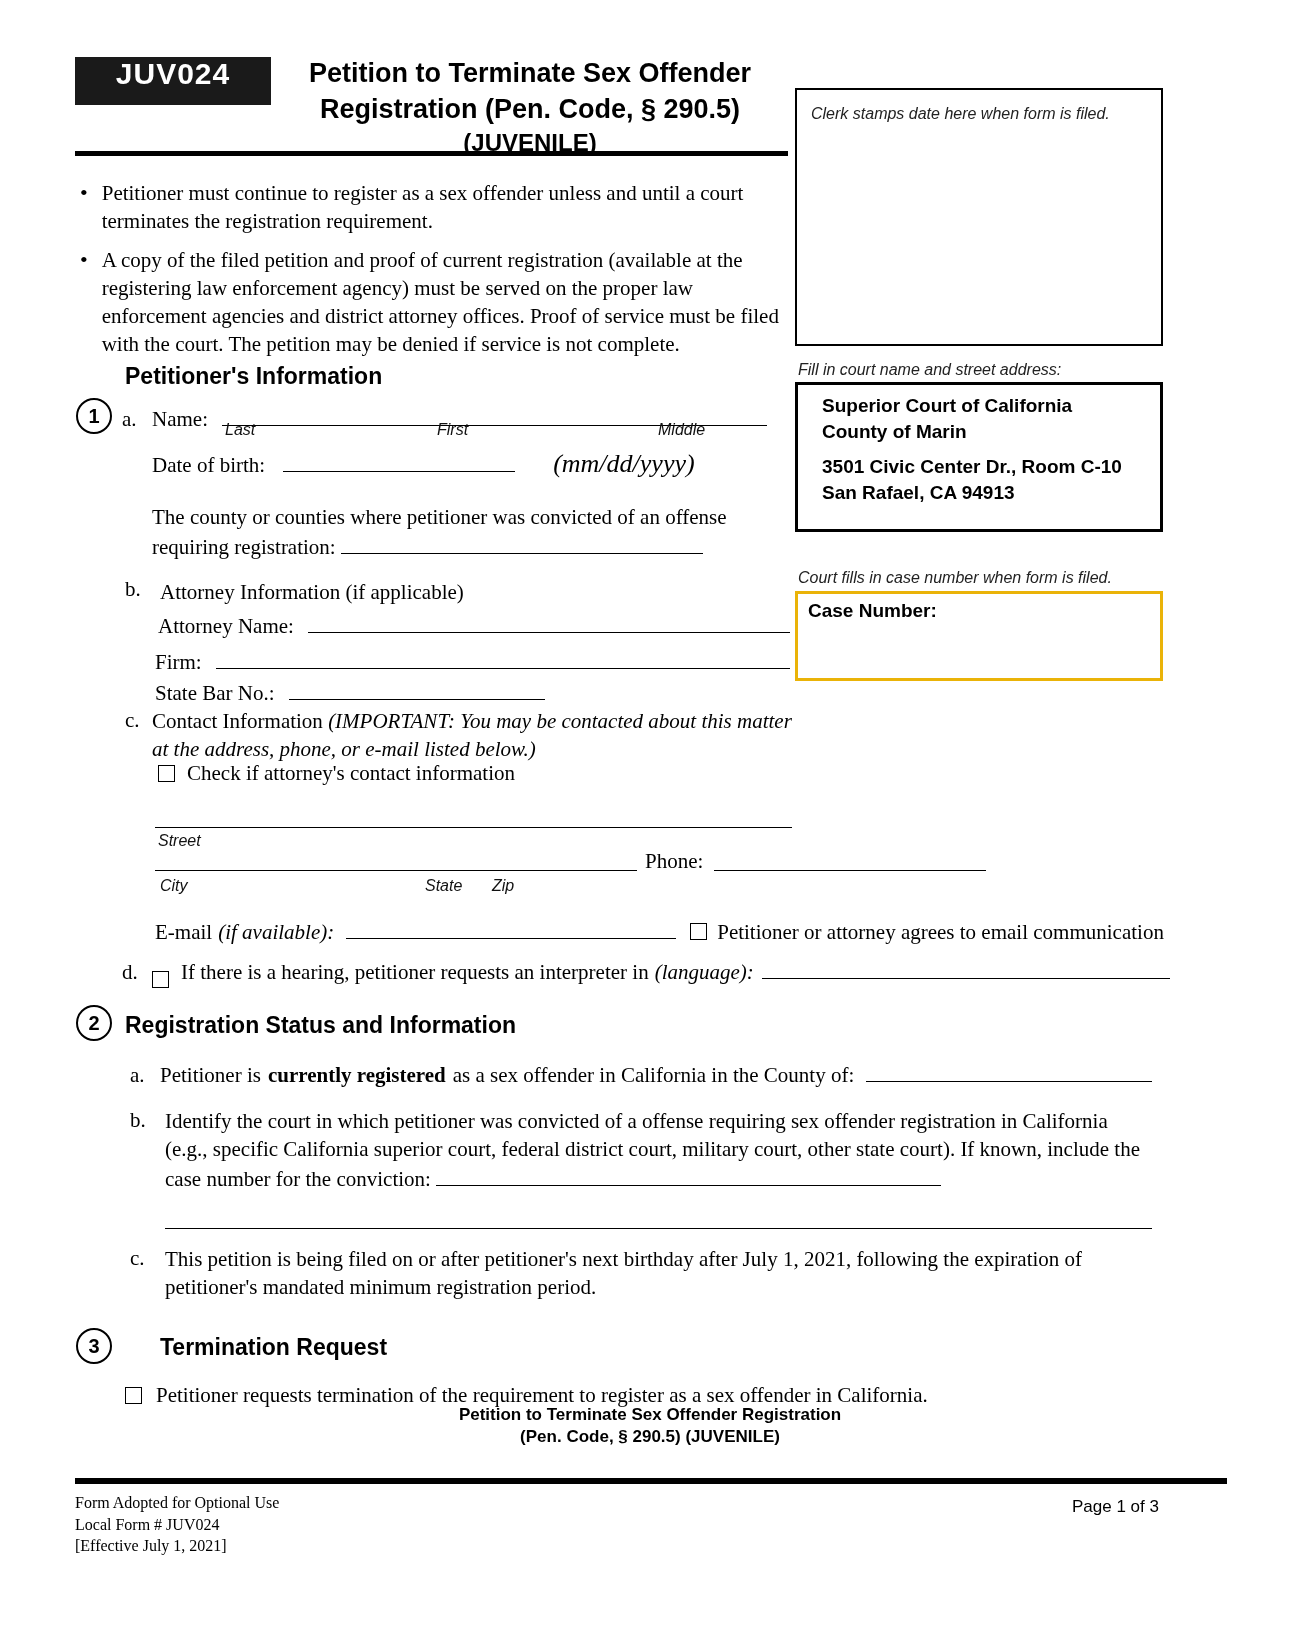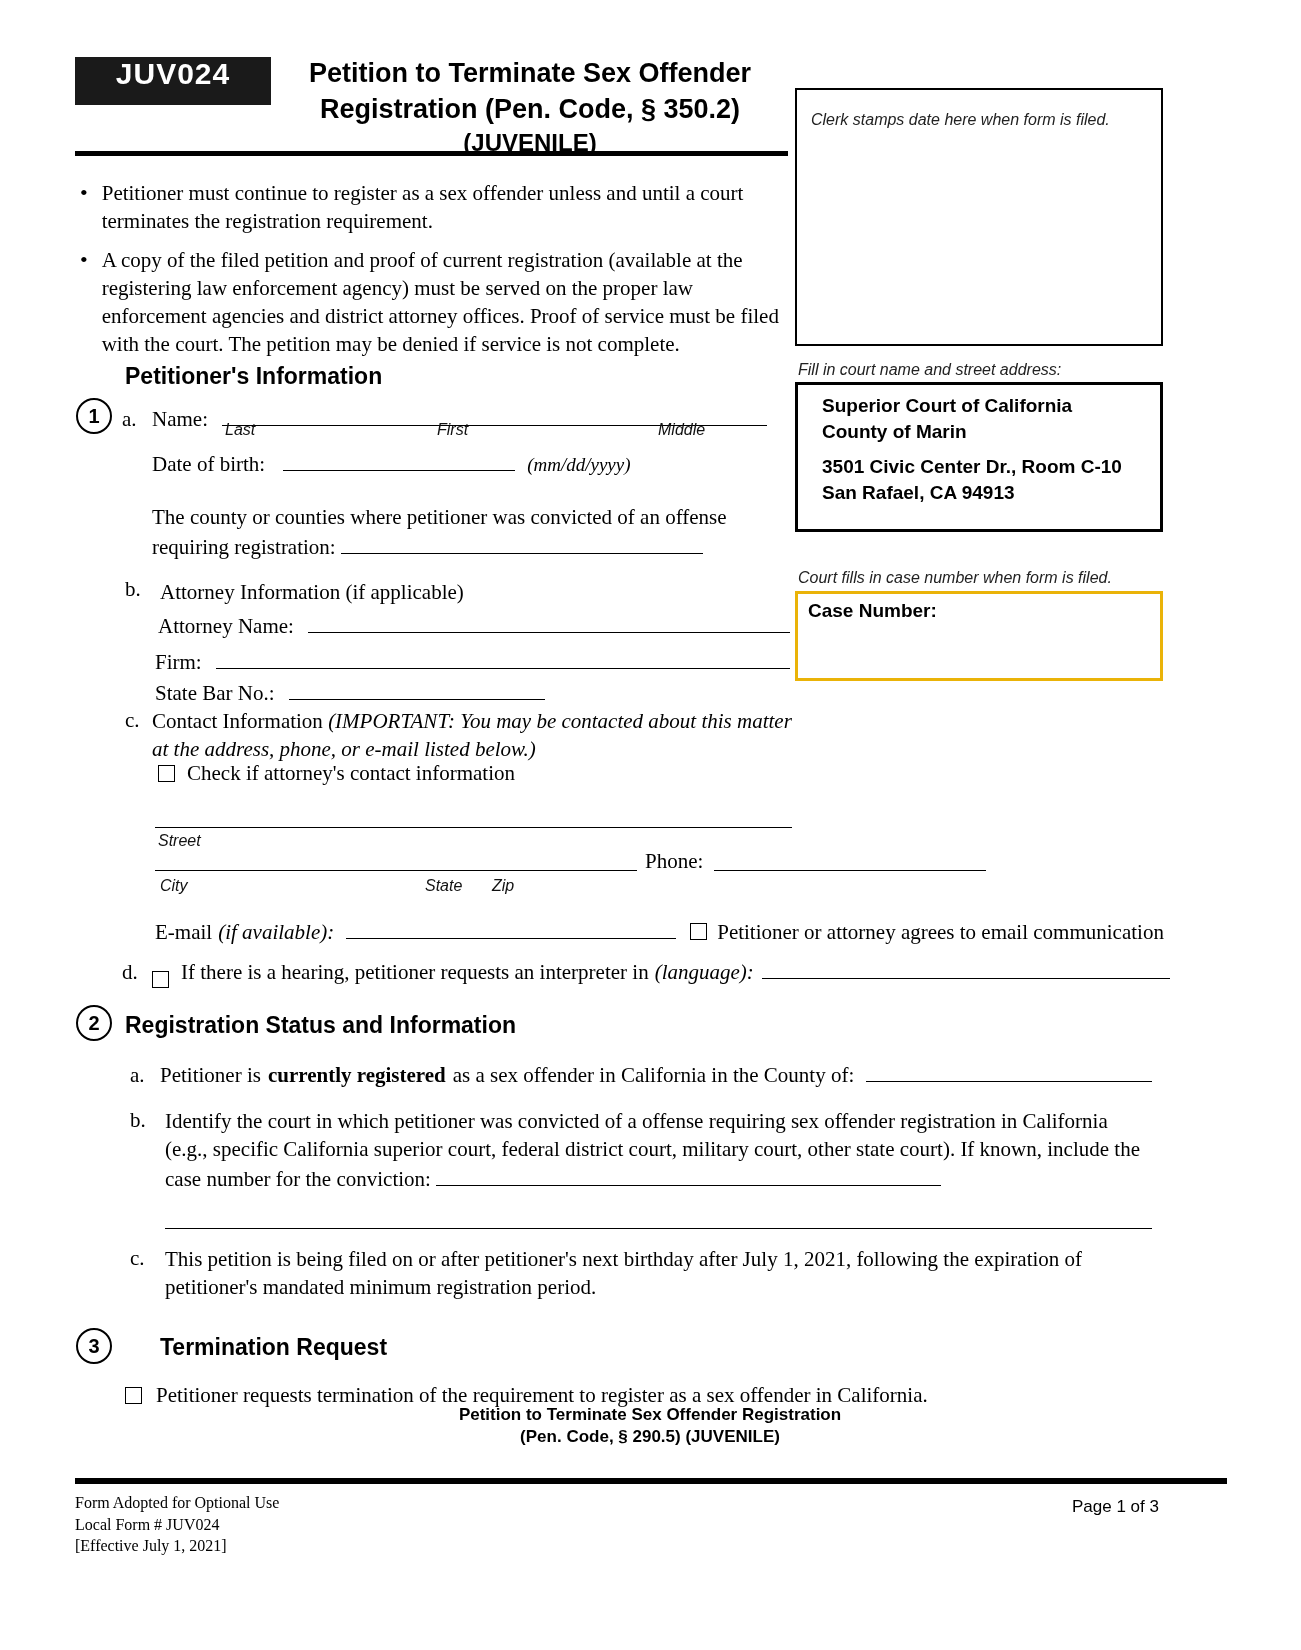--- a/index.html
+++ b/index.html
@@ -29,21 +29,21 @@
   .title-main { font-size:27px; line-height:1.32; }
   .title-juv  { font-size:24px; margin-top:2px; }
   .title-rule { left:75px; top:151px; width:713px; height:5px; background:#000; }
 
   
   .bullets { left:80px; top:180px; width:705px; }
   .bullet-item { display:flex; gap:14px; margin-bottom:11px; line-height:1.27; }
   .bullet-item::before { content:"•"; font-size:22px; line-height:1.2; }
 
   
-  .clerk-box { left:795px; top:88px; width:368px; height:258px; border:2px solid #000; padding:16px 14px; }
+  .clerk-box { left:795px; top:88px; width:368px; height:258px; border:2px solid #000; padding:10px 14px; }
   .box-hint { font-family:"Liberation Sans", sans-serif; font-style:italic; font-size:16px; color:#222; }
   .court-label { left:798px; top:361px; }
   .court-box { left:795px; top:382px; width:368px; height:150px; border:3px solid #000; padding:8px 0 0 24px;
     font-family:"Liberation Sans", sans-serif; font-weight:bold; font-size:19px; line-height:1.35; }
   .court-gap { height:10px; }
   .case-label { left:798px; top:569px; }
   .case-box { left:795px; top:591px; width:368px; height:90px; border:3px solid #eab308; padding:6px 0 0 10px;
     font-family:"Liberation Sans", sans-serif; font-weight:bold; font-size:19px; }
 
   
@@ -76,21 +76,21 @@
 <body>
 
 <div class="page">
 
   <div class="abs form-code-box">
     <span>JUV024</span>
   </div>
 
   <div class="abs title-block">
     <div class="title-main">Petition to Terminate Sex Offender</div>
-    <div class="title-main">Registration (Pen. Code, § 350.2)</div>
+    <div class="title-main">Registration (Pen. Code, § 290.5)</div>
     <div class="title-juv">(JUVENILE)</div>
   </div>
 
   <div class="abs title-rule"></div>
 
   <div class="abs clerk-box">
     <span class="box-hint">Clerk stamps date here when form is filed.</span>
   </div>
 
   <div class="abs box-hint court-label">Fill in court name and street address:</div>
@@ -128,21 +128,21 @@
   </div>
   <div class="abs" style="left:0; top:421px; width:800px; height:20px;padding-left:40px;">
     <span class="abs sublab" style="left:225px;">Last</span>
     <span class="abs sublab" style="left:437px;">First</span>
     <span class="abs sublab" style="left:658px;">Middle</span>
   </div>
 
   <div class="abs row" style="left:152px; top:449px;">
     <span style="margin-right:18px;">Date of birth:</span>
     <span class="ul" style="width:232px; margin-right:12px;"></span>
-    <span class="ital" style="font-size:19px;">(mm/dd/yyyy)</span>
+    <span class="ital" style="font-size:26px;margin-left:26px;">(mm/dd/yyyy)</span>
   </div>
 
   <div class="abs para" style="left:152px; top:504px; width:640px;">
     <span>The county or counties where petitioner was convicted of an offense requiring registration:</span>
     <span class="ul" style="width:362px;"></span>
   </div>
 
   <span class="abs" style="left:125px; top:577px;">b.</span>
   <span class="abs" style="left:160px; top:580px;">Attorney Information (if applicable)</span>
 

